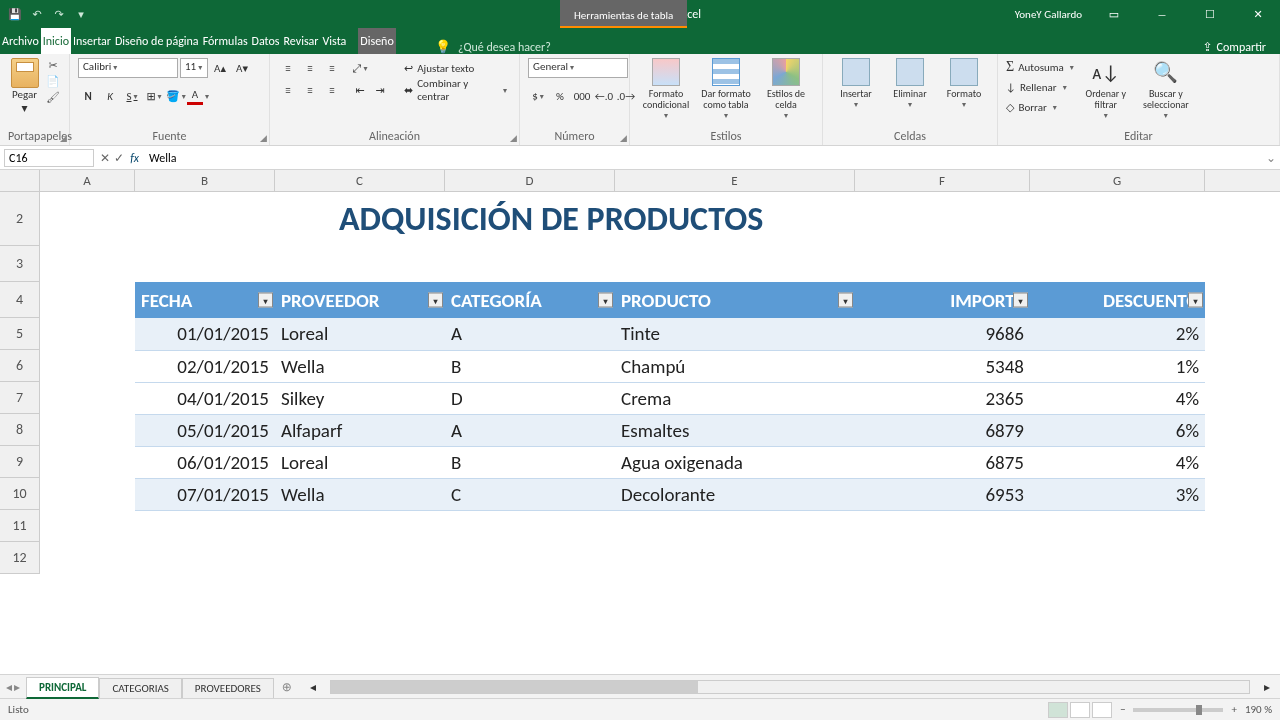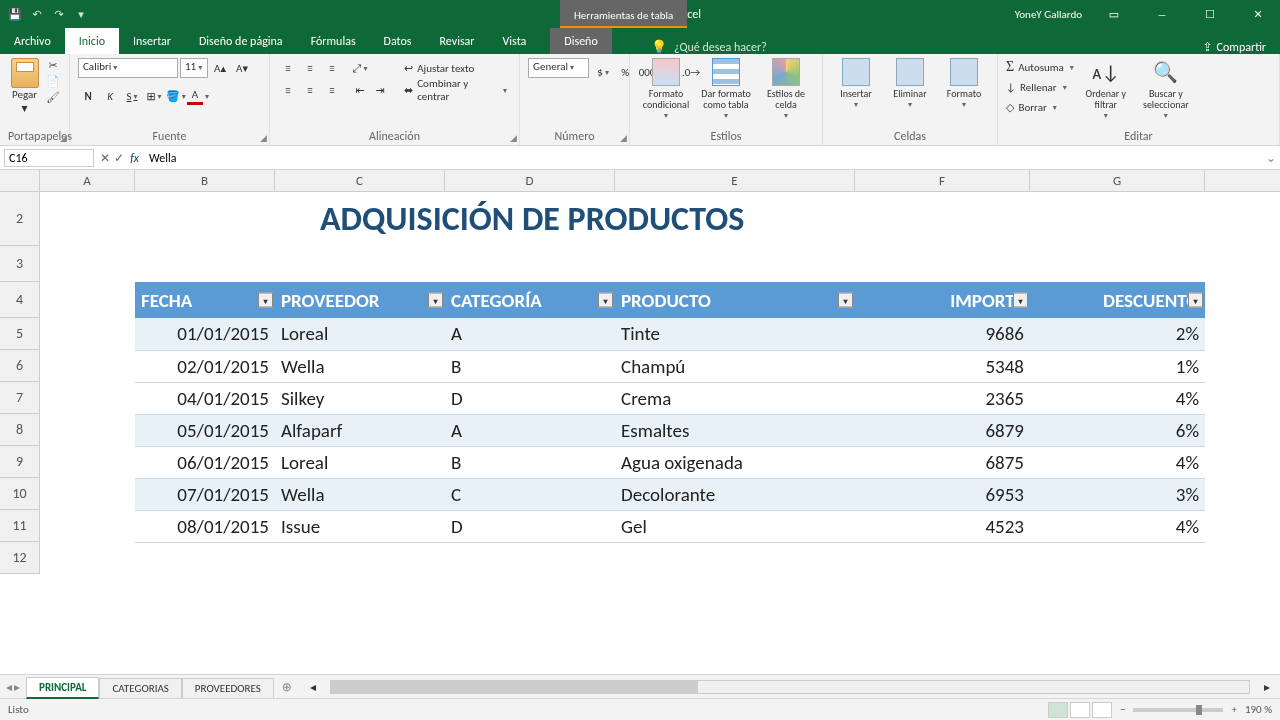--- a/index.html
+++ b/index.html
@@ -8,21 +8,21 @@
 .qat{display:flex;align-items:center;gap:8px;padding:0 8px;}
 .qat-icon{width:14px;height:14px;display:flex;align-items:center;justify-content:center;color:#cfe8da;font-size:11px;}
 .titlebar-center{position:absolute;left:0;right:0;display:flex;justify-content:center;pointer-events:none;}
 .doc-title{font-size:12px;color:#fff;}
 .doc-title .dim{color:#a8c8b6;}
 .context-tab{position:absolute;left:560px;top:0;height:28px;background:#666;color:#fff;font-size:11px;padding:4px 14px 0;display:flex;align-items:center;border-bottom:2px solid #ff8c00;}
 .titlebar-right{position:absolute;right:0;display:flex;align-items:center;gap:4px;}
 .user-name{font-size:11px;color:#fff;margin-right:6px;}
 .win-btn{width:44px;height:28px;display:flex;align-items:center;justify-content:center;color:#fff;font-size:11px;}
 .tabbar{height:26px;background:#0e6837;display:flex;align-items:flex-end;}
-.tab{padding:0 14px;height:26px;display:flex;align-items:center;color:#fff;font-size:12px;cursor:pointer;}
+.tab{padding:0 2px;height:26px;display:flex;align-items:center;color:#fff;font-size:12px;cursor:pointer;}
 .tab.active{background:#fff;color:#1a6b3a;}
 .tab.file{color:#fff;}
 .context-design{background:#666;color:#fff;margin-left:10px;}
 .tellme{margin-left:40px;color:#cfe8da;font-size:12px;display:flex;align-items:center;gap:6px;}
 .tellme-icon{font-size:13px;color:#ffb84d;}
 .share{margin-left:auto;padding:0 14px;color:#fff;font-size:12px;display:flex;align-items:center;gap:4px;}
 .ribbon{height:92px;background:#f3f3f3;border-bottom:1px solid #d4d4d4;display:flex;}
 .group{border-right:1px solid #e0e0e0;padding:4px 8px 2px;display:flex;flex-direction:column;justify-content:space-between;position:relative;}
 .group-label{text-align:center;font-size:12px;color:#666;padding-top:2px;}
 .group-body{display:flex;align-items:flex-start;gap:4px;flex:1;}
@@ -206,21 +206,21 @@
             <span>⬌</span>
             <span>Combinar y centrar</span>
           </div>
       </div>
     </div>
     <div class="group-label">Alineación</div>
     <span class="dialog-launcher">◢</span>
   </div>
 
   <div class="group" style="width:110px">
-    <div class="group-body" style="flex-direction:row;align-items:flex-start">
+    <div class="group-body" style="flex-direction:column;align-items:flex-start">
       <div class="num-select dd-caret">General</div>
       <div class="num-row2">
         <button class="btn-sm dd-caret">$</button>
         <button class="btn-sm">%</button>
         <button class="btn-sm">000</button>
         <button class="btn-sm">←.0</button>
         <button class="btn-sm">.0→</button>
       </div>
     </div>
     <div class="group-label">Número</div>
@@ -330,21 +330,21 @@
       <div class="rowh" style="height: 32px;">6</div>
       <div class="rowh" style="height: 32px;">7</div>
       <div class="rowh" style="height: 32px;">8</div>
       <div class="rowh" style="height: 32px;">9</div>
       <div class="rowh" style="height: 32px;">10</div>
       <div class="rowh" style="height: 32px;">11</div>
       <div class="rowh" style="height: 32px;">12</div>
     </div>
   <div class="cells" id="cells">
 
-  <div class="sheet-title" style="left: 280px; top: 6px;">ADQUISICIÓN DE PRODUCTOS</div>
+  <div class="sheet-title" style="left: 299px; top: 6px;">ADQUISICIÓN DE PRODUCTOS</div>
       <table class="data-table" style="left: 95px; top: 90px;">
         <thead>
           <tr>
             <th style="width: 140px; height: 36px;"><span>FECHA</span><span class="filter-btn">▾</span></th>
             <th style="width: 170px; height: 36px;"><span>PROVEEDOR</span><span class="filter-btn">▾</span></th>
             <th style="width: 170px; height: 36px;"><span>CATEGORÍA</span><span class="filter-btn">▾</span></th>
             <th style="width: 240px; height: 36px;"><span>PRODUCTO</span><span class="filter-btn">▾</span></th>
             <th class="right" style="width: 175px; height: 36px;"><span>IMPORTE</span><span class="filter-btn">▾</span></th>
             <th class="right" style="width: 175px; height: 36px;"><span>DESCUENTO</span><span class="filter-btn">▾</span></th>
           </tr>
@@ -391,28 +391,20 @@
             <td class="right" style="height: 32px;">4%</td>
           </tr>
           <tr class="odd">
             <td class="right" style="height: 32px;">07/01/2015</td>
             <td style="height: 32px;">Wella</td>
             <td style="height: 32px;">C</td>
             <td style="height: 20px;">Decolorante</td>
             <td class="right" style="height: 32px;">6953</td>
             <td class="right" style="height: 32px;">3%</td>
           </tr>
-          <tr class="even">
-            <td class="right" style="height: 32px;">08/01/2015</td>
-            <td style="height: 32px;">Issue</td>
-            <td style="height: 32px;">D</td>
-            <td style="height: 32px;">Gel</td>
-            <td class="right" style="height: 32px;">4523</td>
-            <td class="right" style="height: 32px;">4%</td>
-          </tr>
         </tbody>
       </table>
     </div>
 </div>
 
 <div class="sheet-tabs">
   <div class="nav-arrows">
     <span>◂</span>
     <span>▸</span>
   </div>

